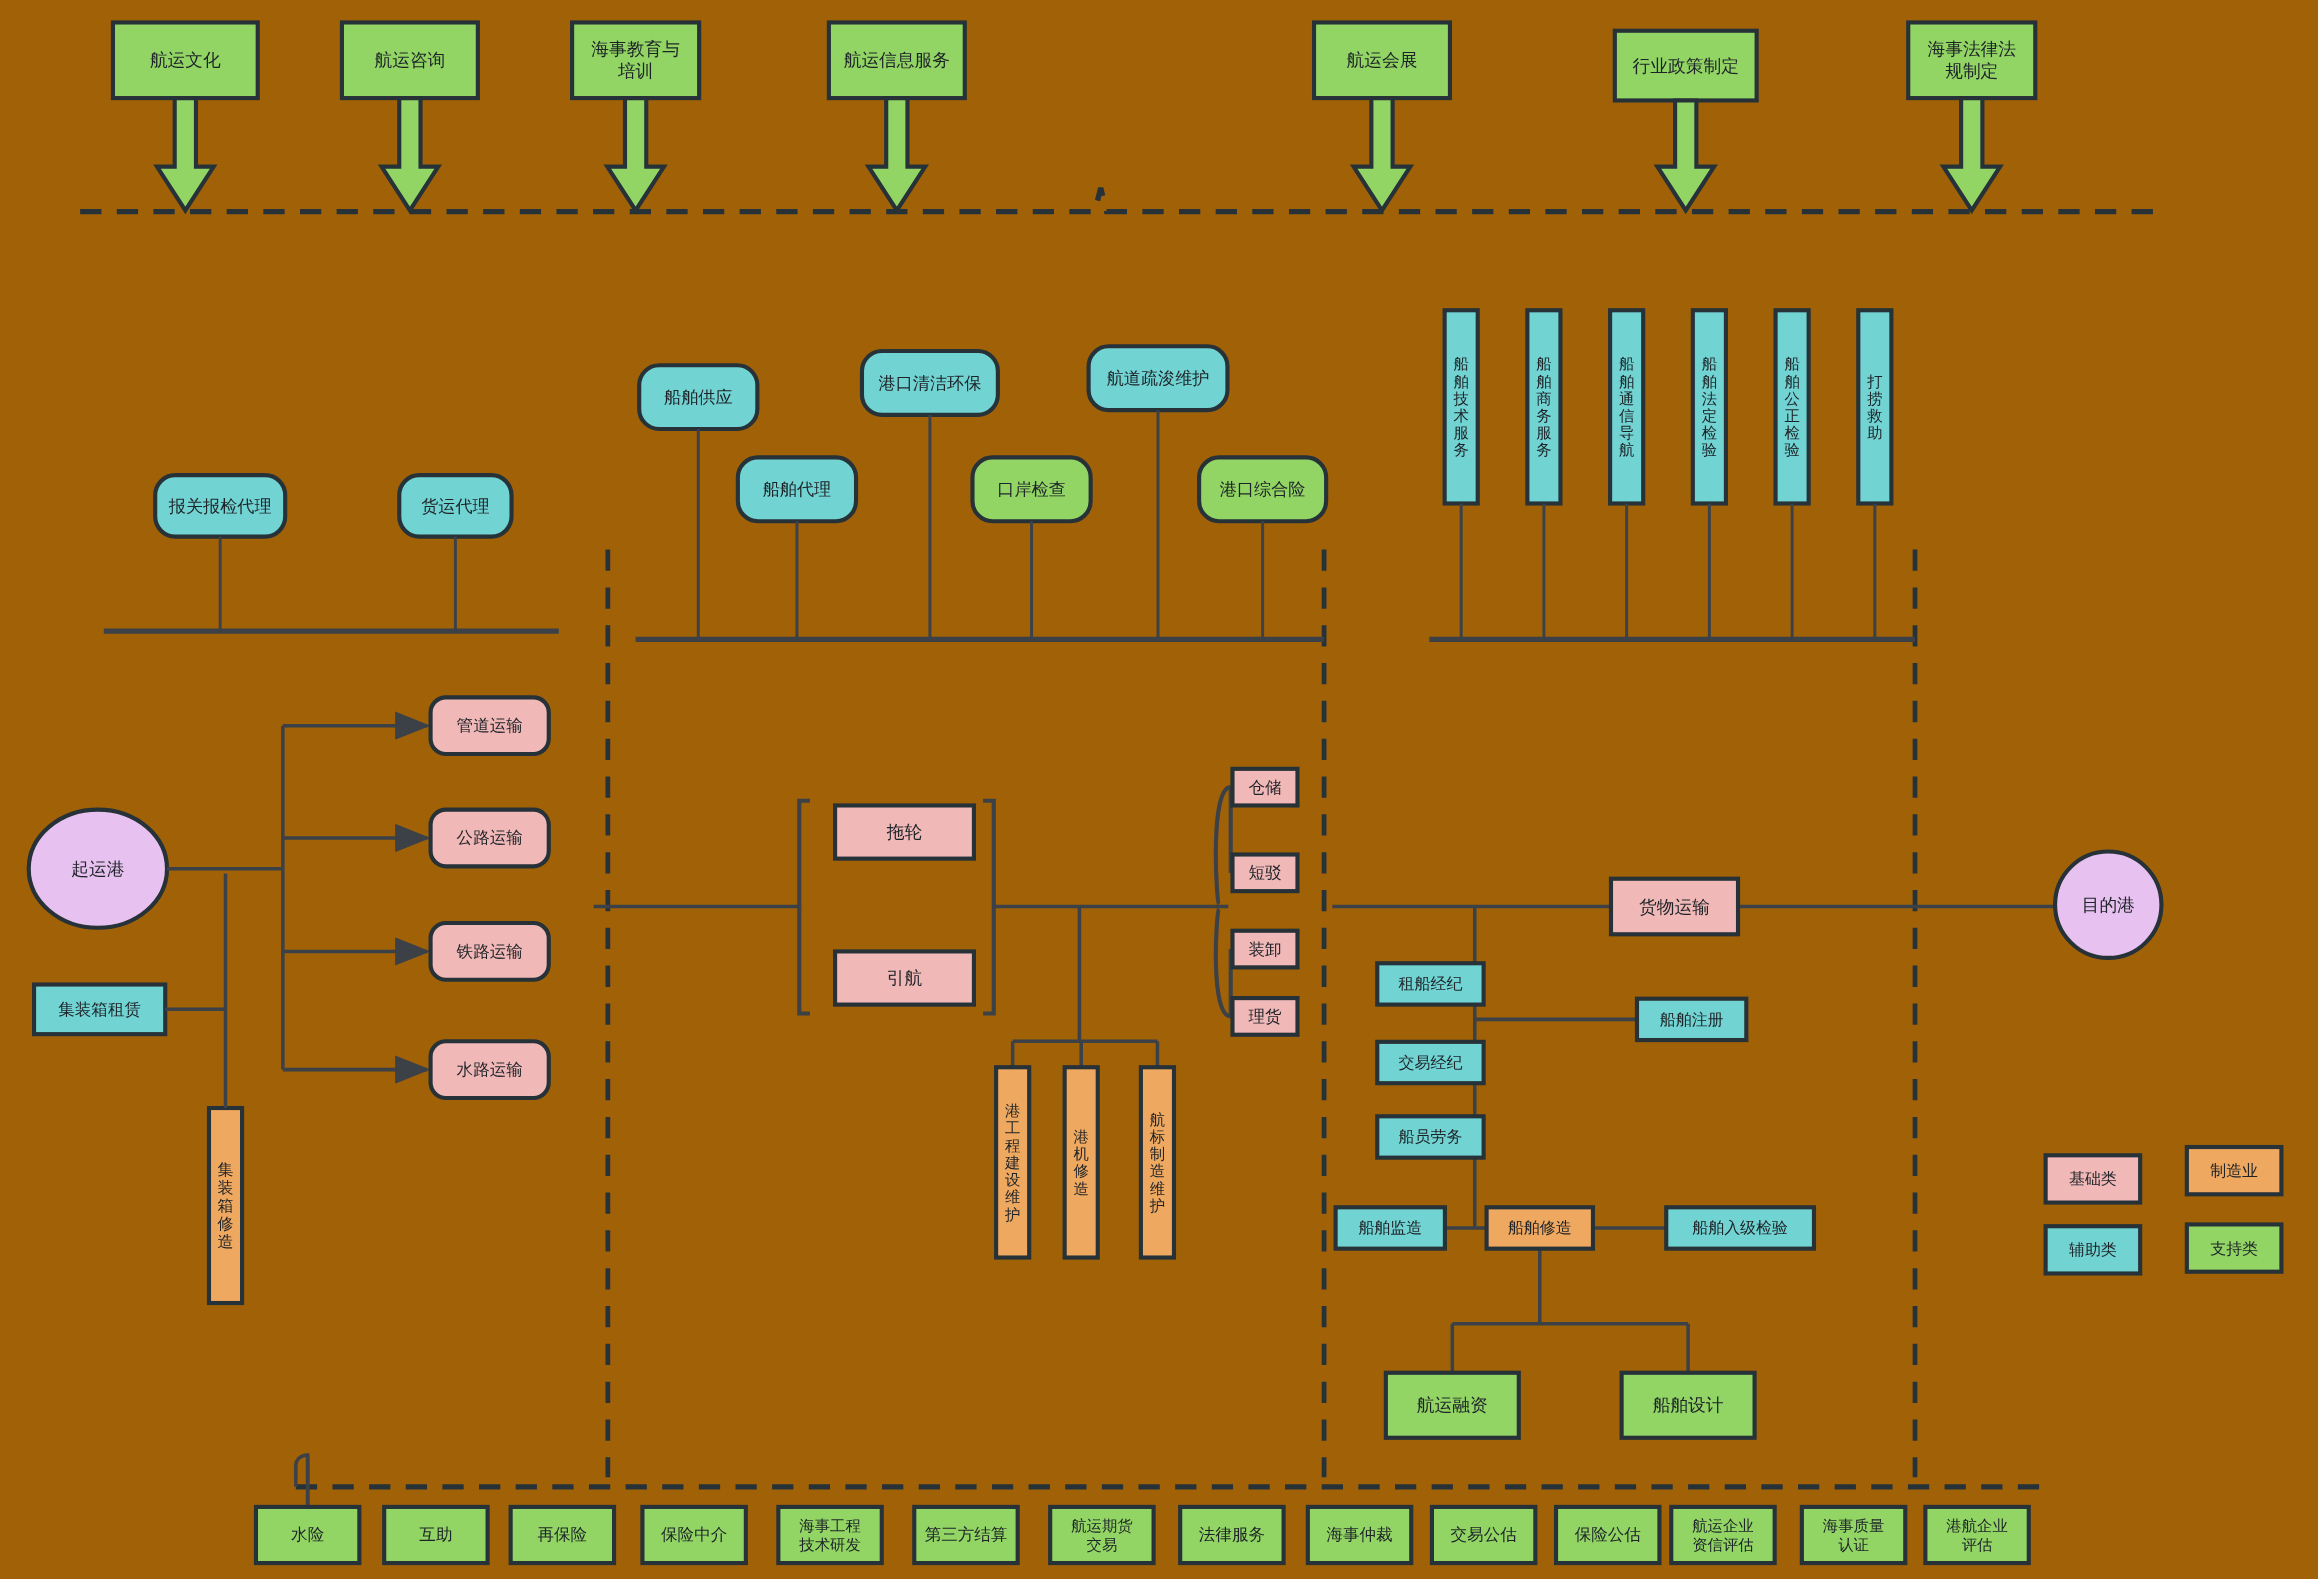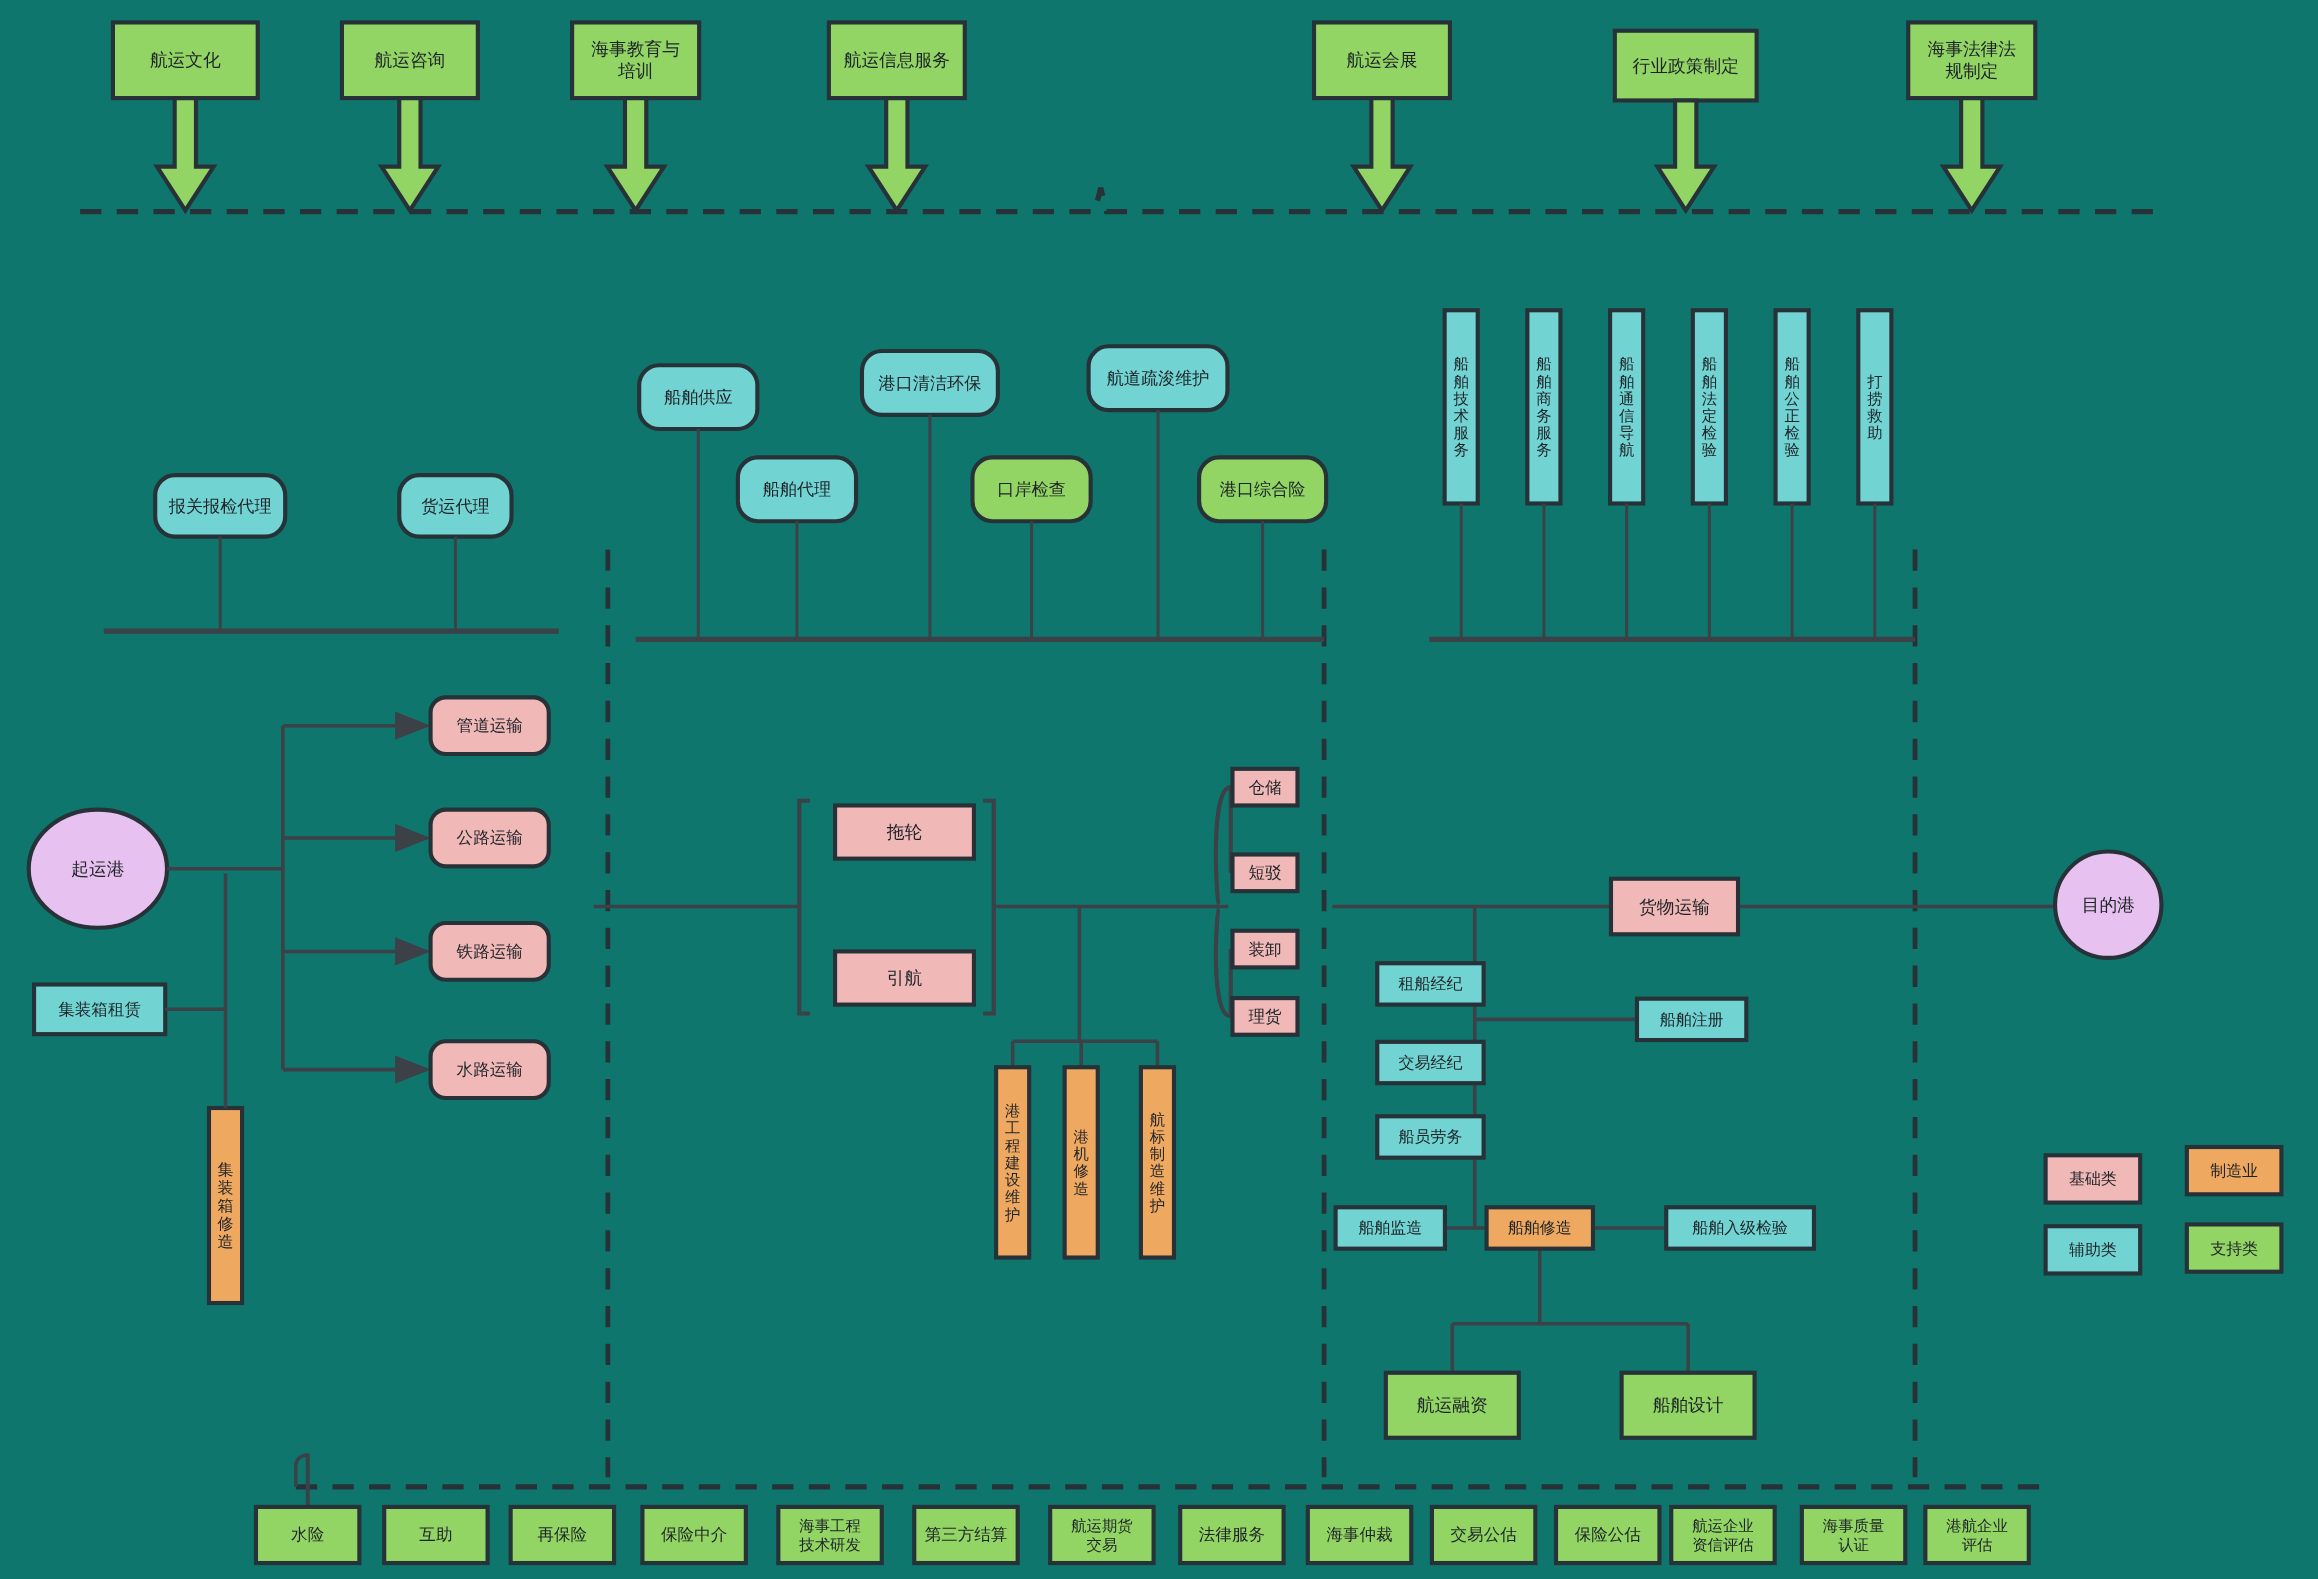--- a/index.html
+++ b/index.html
@@ -1,17 +1,17 @@
 <!DOCTYPE html>
 <html style="font-size:9.5px"><head>
 <meta charset="utf-8">
 <style>
   html,body{margin:0;padding:0;background:#ffffff;}
   body{font-family:"Liberation Sans","DejaVu Sans",sans-serif;}
-  #stage{position:relative;width:2319px;height:1579px;background:#0f766e;overflow:hidden;}
+  #stage{position:relative;width:2319px;height:1579px;background:#a16207;overflow:hidden;}
   svg{position:absolute;left:0;top:0;width:2319px;height:1579px;}
 </style>
 </head>
 <body>
 
 <div id="stage">
   <svg id="scene" viewBox="0 0 3923 2672" xmlns="http://www.w3.org/2000/svg">
       <defs>
         <marker id="ah" markerWidth="10" markerHeight="8" refX="9" refY="4" orient="auto" markerUnits="strokeWidth">
   <path d="M0,0 L10,4 L0,8 z" fill="#3b4147"></path>

